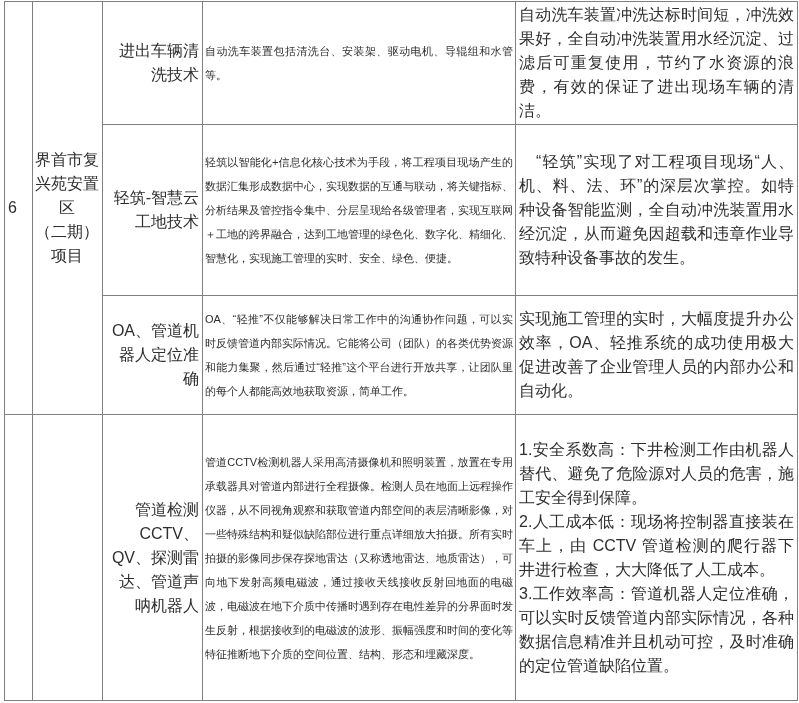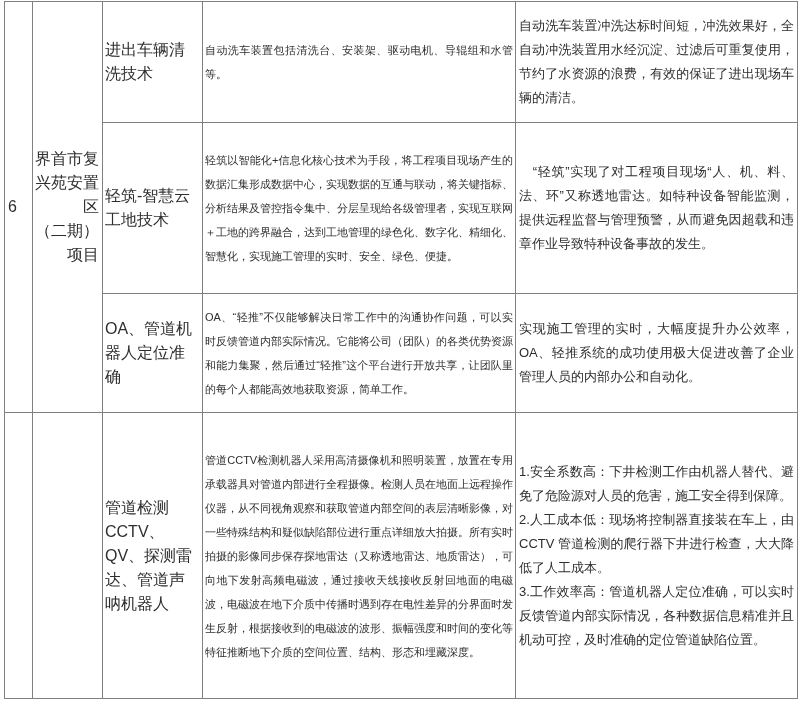--- a/index.html
+++ b/index.html
@@ -37,33 +37,33 @@
   col.c-desc{width:313px;}
   col.c-benefit{width:282px;}
 
   td.num-cell{
     font-size:16px;line-height:24px;
     text-align:left;padding-left:3px;
   }
   td.project-cell{
     font-size:16px;line-height:24px;
     white-space:pre-line;
-    text-align:right;
+    text-align:center;
   }
   td.tech-cell{
     font-size:16px;line-height:24px;
-    text-align:left;
+    text-align:right;
   }
   td.desc-cell{
     font-size:11px;line-height:24px;
     text-align:justify;
     padding:1px 2px;
   }
   td.benefit-cell{
-    font-size:13px;line-height:24px;
+    font-size:16px;line-height:24px;
     text-align:justify;
     white-space:pre-line;
     padding:1px 3px;
   }
   tr.r1{height:121px;}
   tr.r2{height:171px;}
   tr.r3{height:119px;}
   tr.r4{height:286px;}
 </style>
 </head>
@@ -84,21 +84,21 @@
         <td class="project-cell" rowspan="3">界首市复兴苑安置区
 （二期）
 项目</td>
         <td class="tech-cell">进出车辆清洗技术</td>
         <td class="desc-cell">自动洗车装置包括清洗台、安装架、驱动电机、导辊组和水管等。</td>
         <td class="benefit-cell">自动洗车装置冲洗达标时间短，冲洗效果好，全自动冲洗装置用水经沉淀、过滤后可重复使用，节约了水资源的浪费，有效的保证了进出现场车辆的清洁。</td>
       </tr>
       <tr class="r2">
         <td class="tech-cell">轻筑-智慧云工地技术</td>
         <td class="desc-cell">轻筑以智能化+信息化核心技术为手段，将工程项目现场产生的数据汇集形成数据中心，实现数据的互通与联动，将关键指标、分析结果及管控指令集中、分层呈现给各级管理者，实现互联网＋工地的跨界融合，达到工地管理的绿色化、数字化、精细化、智慧化，实现施工管理的实时、安全、绿色、便捷。</td>
-        <td class="benefit-cell">　“轻筑”实现了对工程项目现场“人、机、料、法、环”又称透地雷达。如特种设备智能监测，提供远程监督与管理预警，从而避免因超载和违章作业导致特种设备事故的发生。</td>
+        <td class="benefit-cell">　“轻筑”实现了对工程项目现场“人、机、料、法、环”的深层次掌控。如特种设备智能监测，全自动冲洗装置用水经沉淀，从而避免因超载和违章作业导致特种设备事故的发生。</td>
       </tr>
       <tr class="r3">
         <td class="tech-cell">OA、管道机器人定位准确</td>
         <td class="desc-cell">OA、“轻推”不仅能够解决日常工作中的沟通协作问题，可以实时反馈管道内部实际情况。它能将公司（团队）的各类优势资源和能力集聚，然后通过“轻推”这个平台进行开放共享，让团队里的每个人都能高效地获取资源，简单工作。</td>
         <td class="benefit-cell">实现施工管理的实时，大幅度提升办公效率，OA、轻推系统的成功使用极大促进改善了企业管理人员的内部办公和自动化。</td>
       </tr>
       <tr class="r4">
         <td class="num-cell" rowspan="2"></td>
         <td class="project-cell" rowspan="2"></td>
         <td class="tech-cell">管道检测CCTV、QV、探测雷达、管道声呐机器人</td>

